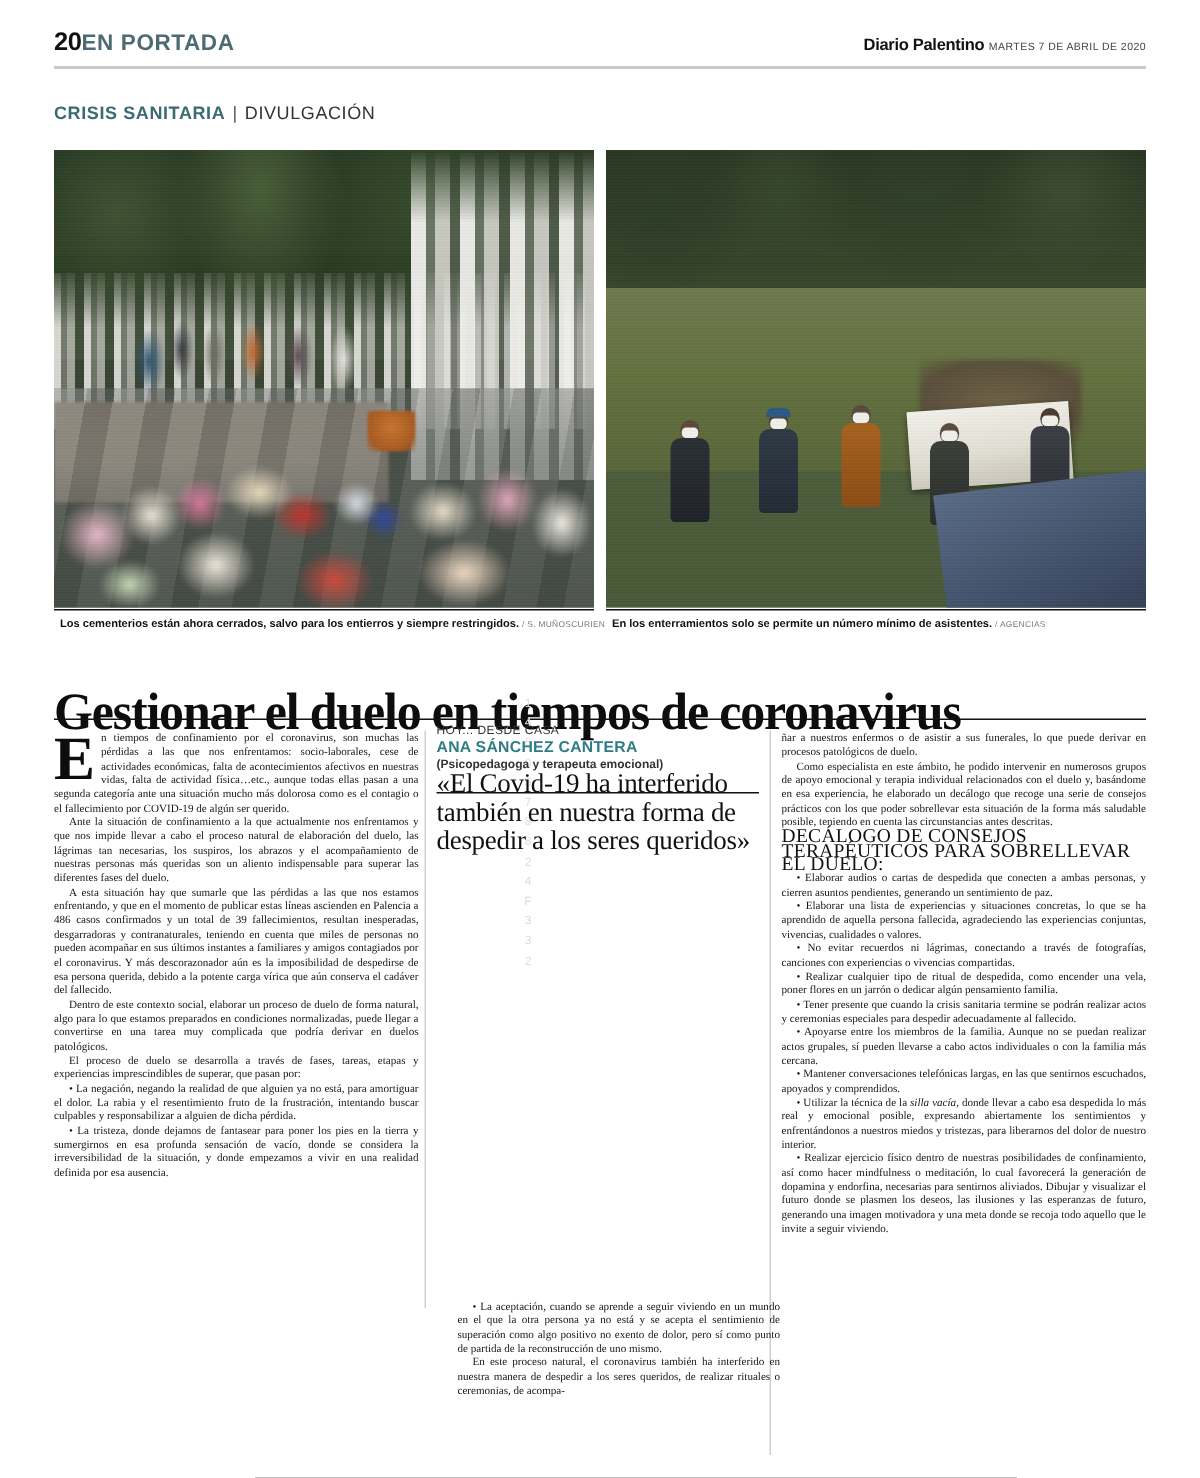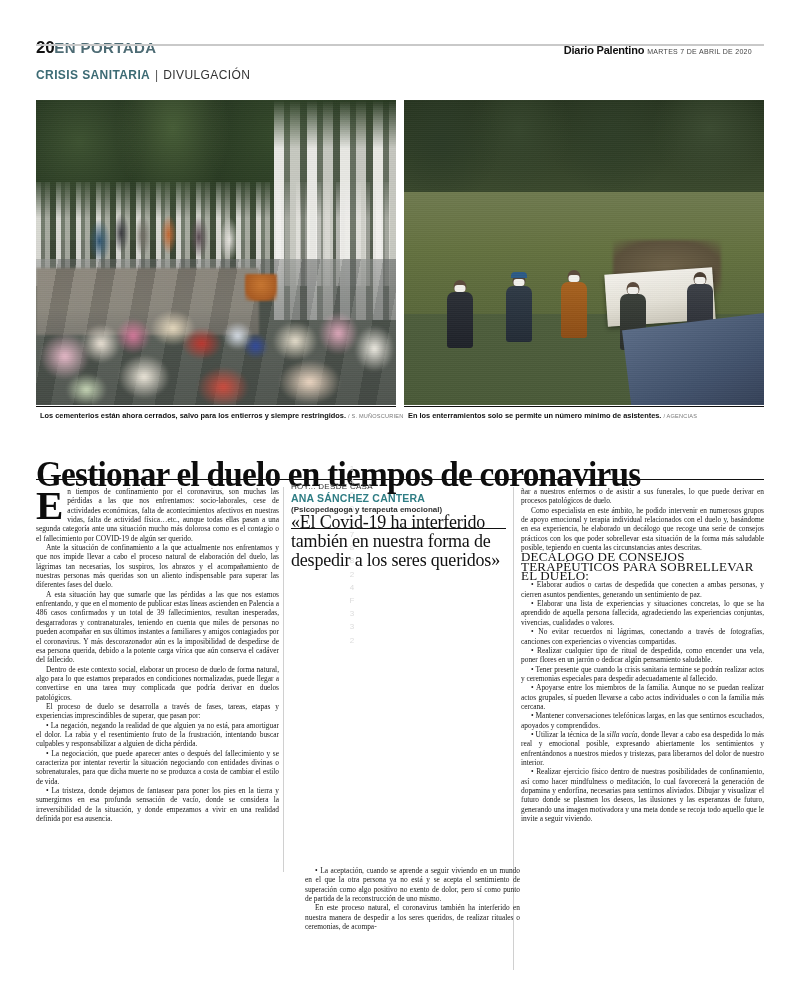--- a/index.html
+++ b/index.html
@@ -14,23 +14,22 @@
     background: #ffffff;
     margin: 0 auto;
     overflow: hidden;
     font-family: "Liberation Serif", serif;
     color: #111111;
   }
 
   
   .masthead {
     position: absolute;
-    left: 36px; top: 18px; right: 48px;
+    left: 36px; top: 18px; right: 36px;
     height: 26px;
-    margin-top: 20px;
   }
   .folio {
     position: absolute;
     left: 0; top: 0;
     font-family: "Liberation Sans", sans-serif;
     font-weight: bold;
     font-size: 17px;
     letter-spacing: -0.3px;
     color: #111;
     line-height: 20px;
@@ -544,21 +543,20 @@
       <div>2</div>
     </div>
 
   <div class="col col-1">
     <p class="noindent"><span class="dropcap">E</span><span>n tiempos de confinamiento por el coronavirus, son muchas las pérdidas a las que nos enfrentamos: socio-laborales, cese de actividades económicas, falta de acontecimientos afectivos en nuestras vidas, falta de actividad física…etc., aunque todas ellas pasan a una segunda categoría ante una situación mucho más dolorosa como es el contagio o el fallecimiento por COVID-19 de algún ser querido.</span></p>
     <p>Ante la situación de confinamiento a la que actualmente nos enfrentamos y que nos impide llevar a cabo el proceso natural de elaboración del duelo, las lágrimas tan necesarias, los suspiros, los abrazos y el acompañamiento de nuestras personas más queridas son un aliento indispensable para superar las diferentes fases del duelo.</p>
     <p>A esta situación hay que sumarle que las pérdidas a las que nos estamos enfrentando, y que en el momento de publicar estas líneas ascienden en Palencia a 486 casos confirmados y un total de 39 fallecimientos, resultan inesperadas, desgarradoras y contranaturales, teniendo en cuenta que miles de personas no pueden acompañar en sus últimos instantes a familiares y amigos contagiados por el coronavirus. Y más descorazonador aún es la imposibilidad de despedirse de esa persona querida, debido a la potente carga vírica que aún conserva el cadáver del fallecido.</p>
     <p>Dentro de este contexto social, elaborar un proceso de duelo de forma natural, algo para lo que estamos preparados en condiciones normalizadas, puede llegar a convertirse en una tarea muy complicada que podría derivar en duelos patológicos.</p>
     <p>El proceso de duelo se desarrolla a través de fases, tareas, etapas y experiencias imprescindibles de superar, que pasan por:</p>
     <p>• La negación, negando la realidad de que alguien ya no está, para amortiguar el dolor. La rabia y el resentimiento fruto de la frustración, intentando buscar culpables y responsabilizar a alguien de dicha pérdida.</p>
-    <p>• La negociación, que puede aparecer antes o después del fallecimiento y se caracteriza por intentar revertir la situación negociando con entidades divinas o sobrenaturales, para que dicha muerte no se produzca a costa de cambiar el estilo de vida.</p>
     <p>• La tristeza, donde dejamos de fantasear para poner los pies en la tierra y sumergirnos en esa profunda sensación de vacío, donde se considera la irreversibilidad de la situación, y donde empezamos a vivir en una realidad definida por esa ausencia.</p>
   </div>
 
   <div class="byline-block">
     <div class="byline-hoy">HOY... DESDE CASA</div>
     <div class="byline-name">ANA SÁNCHEZ CANTERA</div>
     <div class="byline-role">(Psicopedagoga y terapeuta emocional)</div>
   </div>
   <div class="rule-byline"></div>
   <div class="pullquote">«El Covid-19 ha interferido también en nuestra forma de despedir a los seres queridos»</div>
@@ -568,21 +566,21 @@
     <p>En este proceso natural, el coronavirus también ha interferido en nuestra manera de despedir a los seres queridos, de realizar rituales o ceremonias, de acompa-</p>
   </div>
 
   <div class="col col-3">
     <p class="noindent">ñar a nuestros enfermos o de asistir a sus funerales, lo que puede derivar en procesos patológicos de duelo.</p>
     <p>Como especialista en este ámbito, he podido intervenir en numerosos grupos de apoyo emocional y terapia individual relacionados con el duelo y, basándome en esa experiencia, he elaborado un decálogo que recoge una serie de consejos prácticos con los que poder sobrellevar esta situación de la forma más saludable posible, teniendo en cuenta las circunstancias antes descritas.</p>
     <p class="subhead">DECÁLOGO DE CONSEJOS TERAPÉUTICOS PARA SOBRELLEVAR EL DUELO:</p>
     <p>• Elaborar audios o cartas de despedida que conecten a ambas personas, y cierren asuntos pendientes, generando un sentimiento de paz.</p>
     <p>• Elaborar una lista de experiencias y situaciones concretas, lo que se ha aprendido de aquella persona fallecida, agradeciendo las experiencias conjuntas, vivencias, cualidades o valores.</p>
     <p>• No evitar recuerdos ni lágrimas, conectando a través de fotografías, canciones con experiencias o vivencias compartidas.</p>
-    <p>• Realizar cualquier tipo de ritual de despedida, como encender una vela, poner flores en un jarrón o dedicar algún pensamiento saludable.</p>
+    <p>• Realizar cualquier tipo de ritual de despedida, como encender una vela, poner flores en un jarrón o dedicar algún pensamiento familia.</p>
     <p>• Tener presente que cuando la crisis sanitaria termine se podrán realizar actos y ceremonias especiales para despedir adecuadamente al fallecido.</p>
     <p>• Apoyarse entre los miembros de la familia. Aunque no se puedan realizar actos grupales, sí pueden llevarse a cabo actos individuales o con la familia más cercana.</p>
     <p>• Mantener conversaciones telefónicas largas, en las que sentirnos escuchados, apoyados y comprendidos.</p>
     <p>• Utilizar la técnica de la <span class="italic">silla vacía</span>, donde llevar a cabo esa despedida lo más real y emocional posible, expresando abiertamente los sentimientos y enfrentándonos a nuestros miedos y tristezas, para liberarnos del dolor de nuestro interior.</p>
     <p>• Realizar ejercicio físico dentro de nuestras posibilidades de confinamiento, así como hacer mindfulness o meditación, lo cual favorecerá la generación de dopamina y endorfina, necesarias para sentirnos aliviados. Dibujar y visualizar el futuro donde se plasmen los deseos, las ilusiones y las esperanzas de futuro, generando una imagen motivadora y una meta donde se recoja todo aquello que le invite a seguir viviendo.</p>
   </div>
 
 </div>
 
 </body></html>

